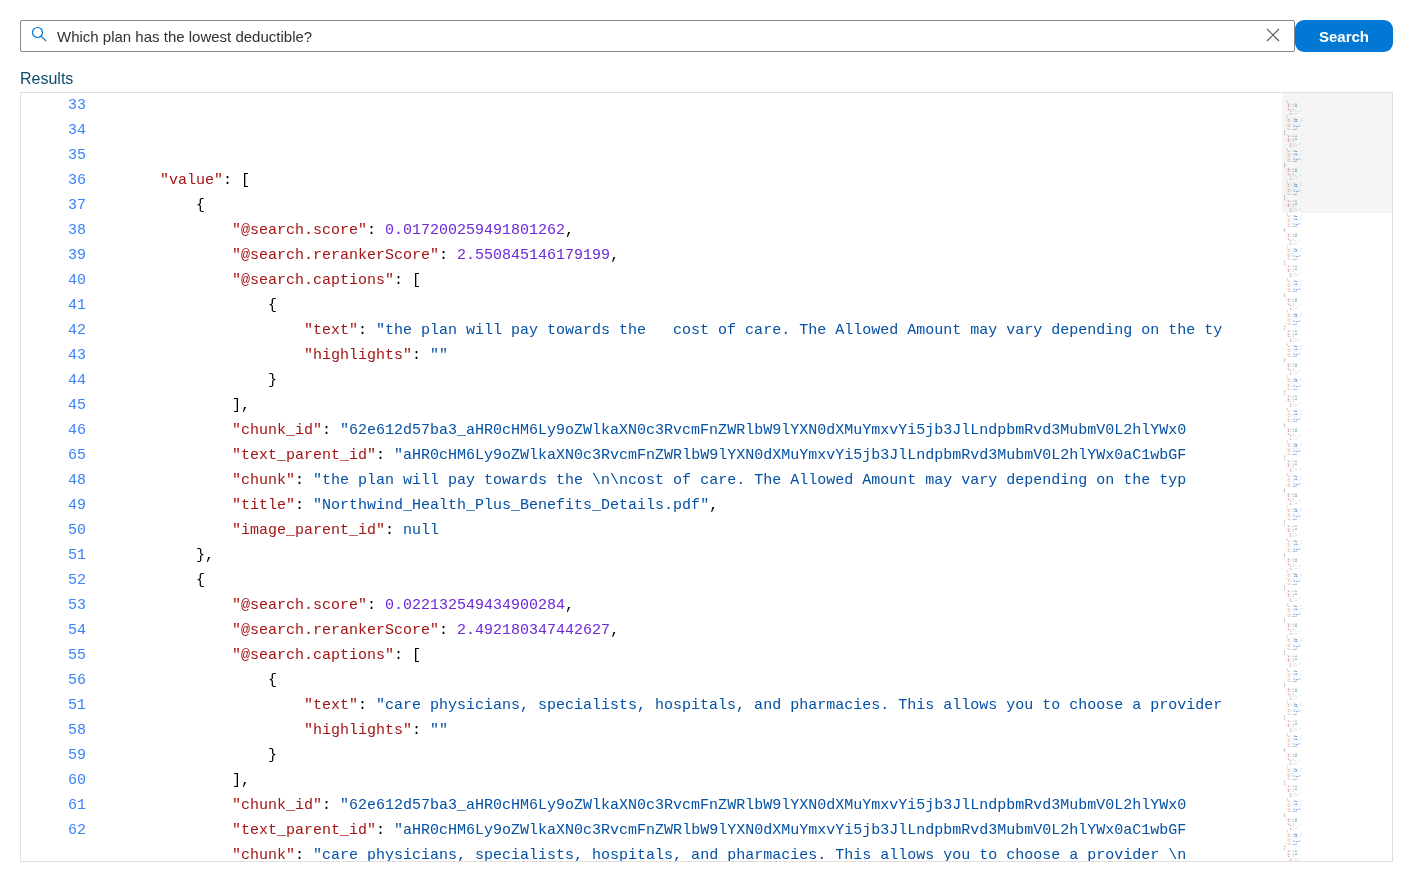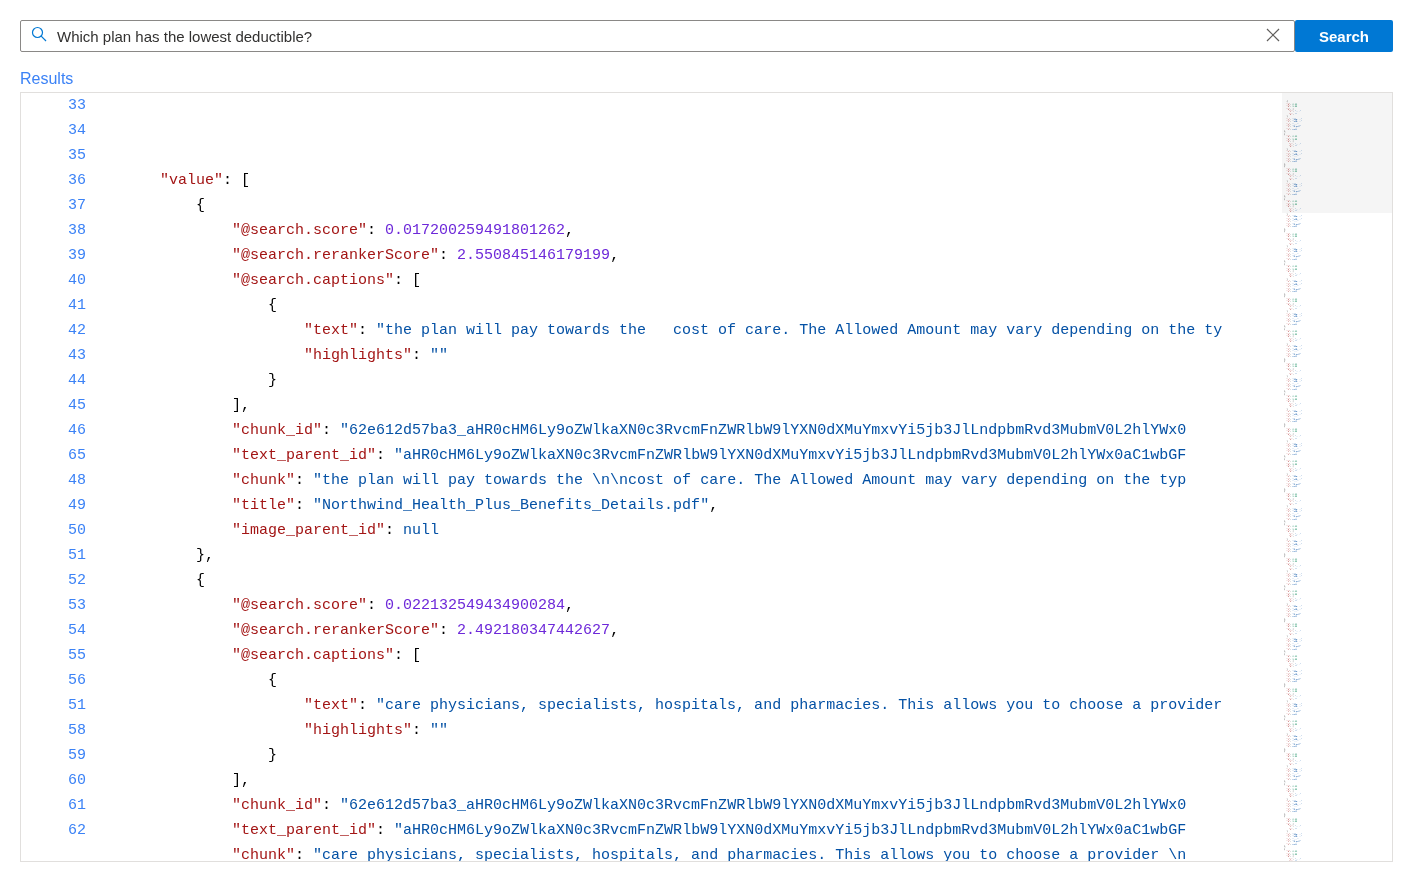--- a/index.html
+++ b/index.html
@@ -3,22 +3,22 @@
 <meta charset="utf-8">
 <style>
 * { box-sizing: border-box; margin: 0; padding: 0; }
 body { font-family: "Segoe UI", Arial, sans-serif; background: #fff; padding: 20px; }
 .search-bar { display: flex; gap: 0; margin-bottom: 18px; }
 .search-input-wrap { flex: 1; display: flex; align-items: center; border: 1px solid #8a8886; border-radius: 2px; padding: 0 10px; height: 32px; }
 .search-icon { width: 16px; height: 16px; margin-right: 10px; color: #0078d4; }
 .search-input { flex: 1; border: none; outline: none; font-size: 15px; color: #323130; }
 .clear-btn { background: none; border: none; cursor: pointer; padding: 4px; color: #605e5c; }
 .clear-btn svg { width: 14px; height: 14px; }
-.search-btn { background: #0078d4; color: #fff; border: none; padding: 0 24px; height: 32px; font-size: 15px; font-weight: 600; cursor: pointer; border-radius: 2px; }
-.results-label { font-size: 16px; color: #3b82f6; margin-bottom: 4px; }
+.search-btn { background: #0078d4; color: #fff; border: none; padding: 0 24px; height: 32px; font-size: 15px; font-weight: 600; cursor: pointer; border-radius: 9px; }
+.results-label { font-size: 16px; color: #0c4a6e; margin-bottom: 4px; }
 .editor-container { border: 1px solid #e1dfdd; display: flex; font-family: Consolas, "Courier New", monospace; font-size: 15px; line-height: 25px; position: relative; overflow: hidden; height: 770px; }
 .gutter { width: 85px; text-align: right; color: #3b82f6; padding-right: 20px; user-select: none; }
 .gutter div { height: 25px; }
 .code-area { flex: 1; white-space: pre; overflow: hidden; position: relative; }
 .code-area .fold-bar { position: absolute; left: 0; top: 0; bottom: 0; width: 18px; border-right: 0; }
 .code-lines { margin-left: 18px; }
 .code-lines div { height: 25px; white-space: pre; overflow: hidden; }
 .minimap { width: 110px; background: #fff; border-left: 0; position: relative; overflow: hidden; font-size: 2px; line-height: 2.5px; padding: 2px; font-family: Consolas, monospace; white-space: pre; color: #333; }
 .minimap-view { position: absolute; left: 0; right: 0; top: 0; height: 120px; background: rgba(0,0,0,0.04); }
 

